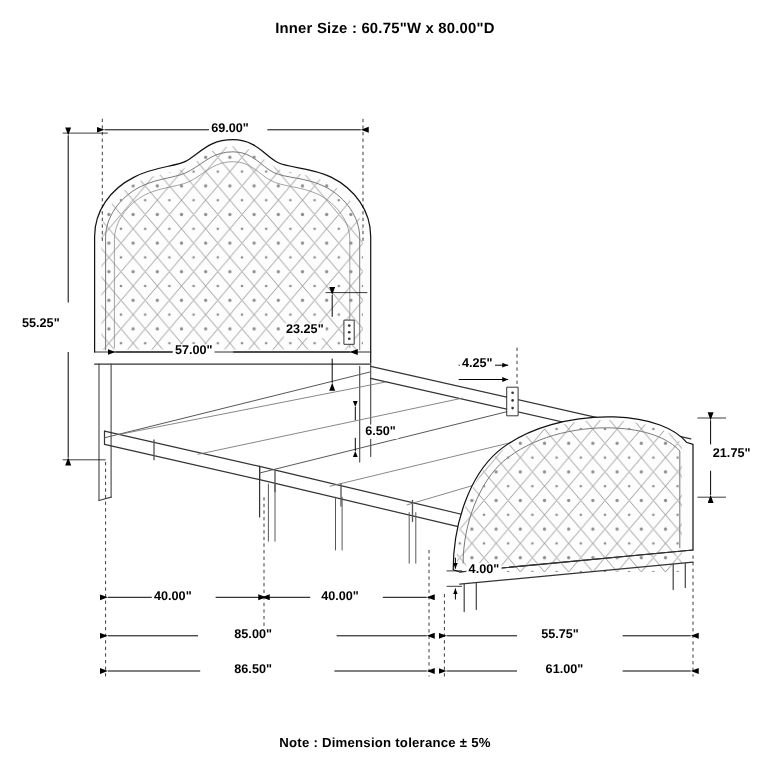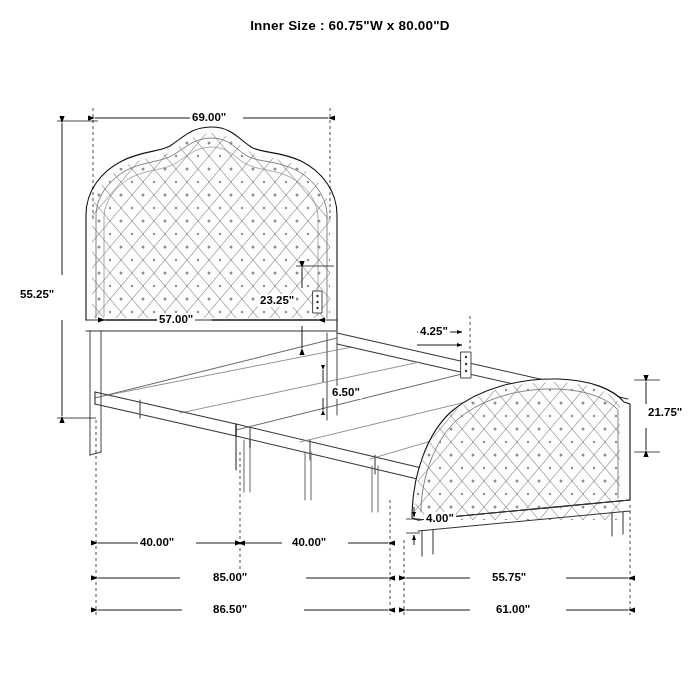--- a/index.html
+++ b/index.html
@@ -272,13 +272,14 @@
   <div class="dimlabel" style="left:330px; top:386px;">6.50"</div>
   <div class="dimlabel" style="left:646px; top:406px;">21.75"</div>
   <div class="dimlabel" style="left:424px; top:512px;">4.00"</div>
   <div class="dimlabel" style="left:138px; top:536px;">40.00"</div>
   <div class="dimlabel" style="left:290px; top:536px;">40.00"</div>
   <div class="dimlabel" style="left:211px; top:571px;">85.00"</div>
   <div class="dimlabel" style="left:490px; top:571px;">55.75"</div>
   <div class="dimlabel" style="left:211px; top:603px;">86.50"</div>
   <div class="dimlabel" style="left:494px; top:603px;">61.00"</div>
 
+  <div class="note">Note : Dimension tolerance ± 5%</div>
 </div>
 
 </body></html>

